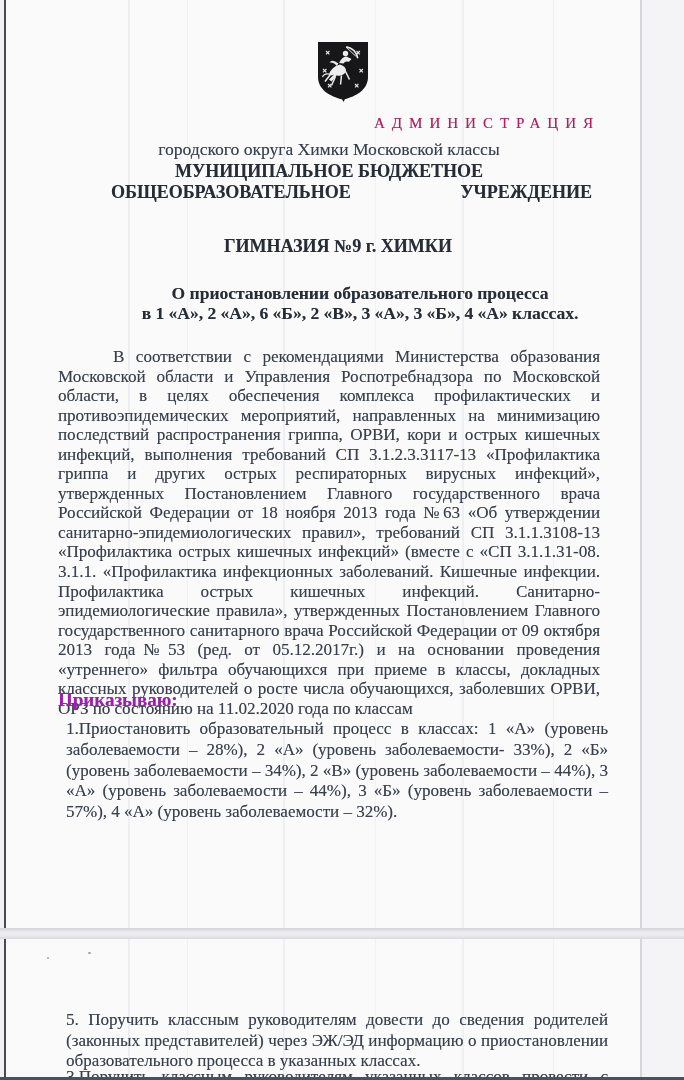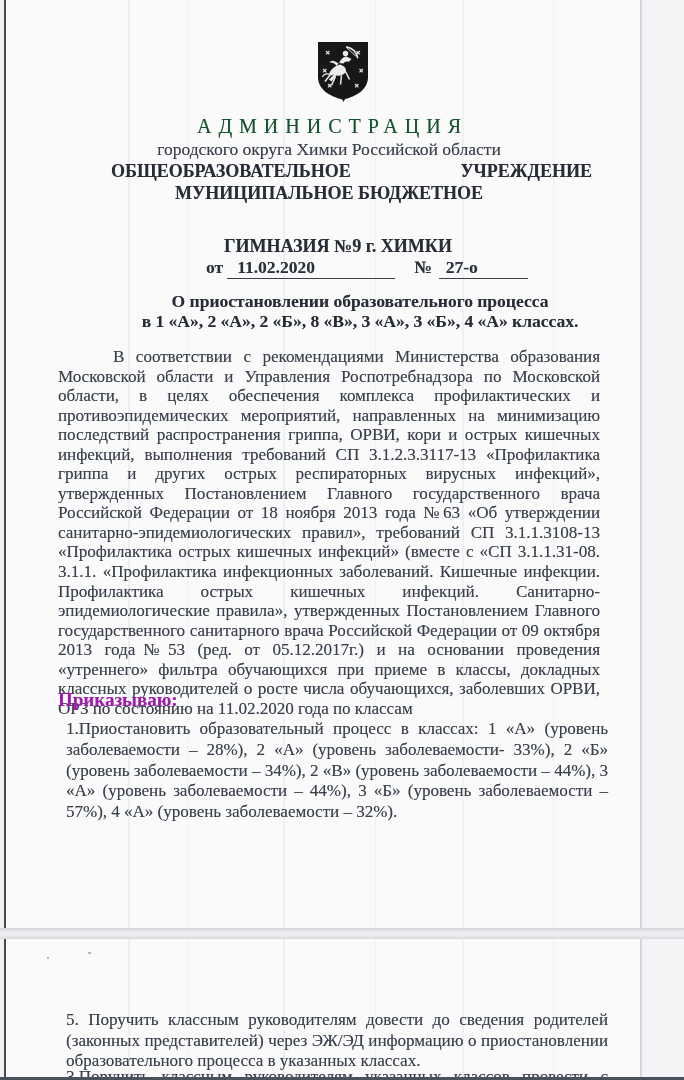--- a/index.html
+++ b/index.html
@@ -35,36 +35,36 @@
   }
   .bottom-bar{position:absolute;left:0;top:1077px;width:684px;height:3px;background:#49505e;}
   .speck{position:absolute;border-radius:50%;background:#9aa0a8;}
   .speck-a{left:47px;top:957px;width:2px;height:2px;}
   .speck-b{left:88px;top:952px;width:3px;height:2px;}
 
   .txt{text-shadow:0.2px 0.2px 0.4px rgba(57,64,75,.45);}
   .crest{position:absolute;left:315px;top:40px;}
 
   .header{position:absolute;left:58px;top:115px;width:542px;}
-  .adm{font-size:20px;letter-spacing:7px;padding-left:7px;text-align:center;height:24px;color:#14532d;}
+  .adm{font-size:15px;letter-spacing:7px;padding-left:7px;text-align:right;height:24px;color:#be185d;}
   .district{font-size:17.5px;text-align:center;height:22px;}
   .hbold{font-weight:bold;font-size:18px;color:#272c35;}
   .org1{text-align:center;height:21px;}
   .org2{display:flex;justify-content:space-between;padding:0 8px 0 53px;height:22px;}
   .org3{text-align:center;padding-left:18px;height:22px;margin-top:32px;}
   .doctype{text-align:center;height:22px;}
 
   .meta-line{position:absolute;left:206px;top:257px;font-size:17.5px;font-weight:bold;color:#2b303a;white-space:nowrap;}
   .u{display:inline-block;border-bottom:1.6px solid #3a4049;}
   .u-date{width:158px;padding-left:10px;margin-left:4px;}
   .u-num{width:82px;padding-left:7px;margin-left:7px;}
   .meta-no{margin-left:19px;}
 
   .subject{
-    position:absolute;left:58px;top:292px;width:542px;box-sizing:border-box;
+    position:absolute;left:58px;top:284px;width:542px;box-sizing:border-box;
     padding-left:62px;text-align:center;
     font-weight:bold;font-size:17.5px;line-height:19.5px;color:#272c35;
   }
 
   .body-par{
     position:absolute;left:58px;top:347px;width:542px;margin:0;
     font-size:17px;line-height:19.55px;text-align:justify;text-indent:55px;
   }
 
   .order-head{position:absolute;left:58px;top:689px;font-weight:bold;font-size:19px;color:#a21caf;}
@@ -110,36 +110,33 @@
       <path d="M15 35 L10 41.5"></path>
       <path d="M20.5 36.5 L16.5 45.5"></path>
       <path d="M26.5 35.5 L25.5 44.5"></path>
       <path d="M30.5 31.5 L34.5 39.5"></path>
       <path d="M14 34 Q9 33 7.5 37" stroke-width="1.2"></path>
     </g>
   </svg>
 
   <div class="header txt">
     <div class="adm">АДМИНИСТРАЦИЯ</div>
-    <div class="district">городского округа Химки Российской области</div>
+    <div class="district">городского округа Химки Московской классы</div>
+    <div class="hbold org1">МУНИЦИПАЛЬНОЕ БЮДЖЕТНОЕ</div>
     <div class="hbold org2">
       <span>ОБЩЕОБРАЗОВАТЕЛЬНОЕ</span>
       <span>УЧРЕЖДЕНИЕ</span>
     </div>
-    <div class="hbold org1">МУНИЦИПАЛЬНОЕ БЮДЖЕТНОЕ</div>
     <div class="hbold org3">ГИМНАЗИЯ №9 г. ХИМКИ</div>
   </div>
 
-  <div class="meta-line txt">
-    <span>от</span><span class="u u-date"><span>11.02.2020</span></span><span class="meta-no">№</span><span class="u u-num"><span>27-о</span></span>
-  </div>
 
   <div class="subject txt">
     <div>О приостановлении образовательного процесса</div>
-    <div>в 1 «А», 2 «А», 2 «Б», 8 «В», 3 «А», 3 «Б», 4 «А»  классах.</div>
+    <div>в 1 «А», 2 «А», 6 «Б», 2 «В», 3 «А», 3 «Б», 4 «А»  классах.</div>
   </div>
 
   <p class="body-par txt">В соответствии с рекомендациями Министерства образования Московской области и Управления Роспотребнадзора по Московской области,  в целях обеспечения комплекса профилактических и противоэпидемических мероприятий, направленных на минимизацию последствий распространения гриппа, ОРВИ, кори и острых кишечных инфекций, выполнения требований СП 3.1.2.3.3117-13 «Профилактика гриппа и других острых респираторных вирусных инфекций», утвержденных Постановлением Главного государственного врача Российской Федерации от 18 ноября 2013 года №63 «Об утверждении санитарно-эпидемиологических правил», требований СП 3.1.1.3108-13 «Профилактика острых кишечных инфекций» (вместе с «СП 3.1.1.31-08. 3.1.1. «Профилактика инфекционных заболеваний. Кишечные инфекции. Профилактика острых кишечных инфекций. Санитарно-эпидемиологические правила», утвержденных Постановлением Главного государственного санитарного врача Российской Федерации от 09 октября 2013 года№53 (ред. от 05.12.2017г.) и на основании проведения «утреннего» фильтра обучающихся при приеме в классы, докладных классных руководителей о росте числа обучающихся, заболевших ОРВИ, ОРЗ  по состоянию на 11.02.2020 года по классам</p>
 
   <div class="order-head txt">Приказываю:</div>
 
   <p class="item item-1 txt">1.Приостановить образовательный процесс  в  классах: 1 «А» (уровень заболеваемости – 28%),  2 «А» (уровень заболеваемости- 33%), 2 «Б» (уровень заболеваемости –  34%), 2 «В» (уровень заболеваемости – 44%), 3 «А» (уровень заболеваемости – 44%), 3 «Б» (уровень заболеваемости – 57%), 4 «А» (уровень заболеваемости – 32%).</p>
 
   <div class="page-gap"></div>
   <div class="speck speck-a"></div>

